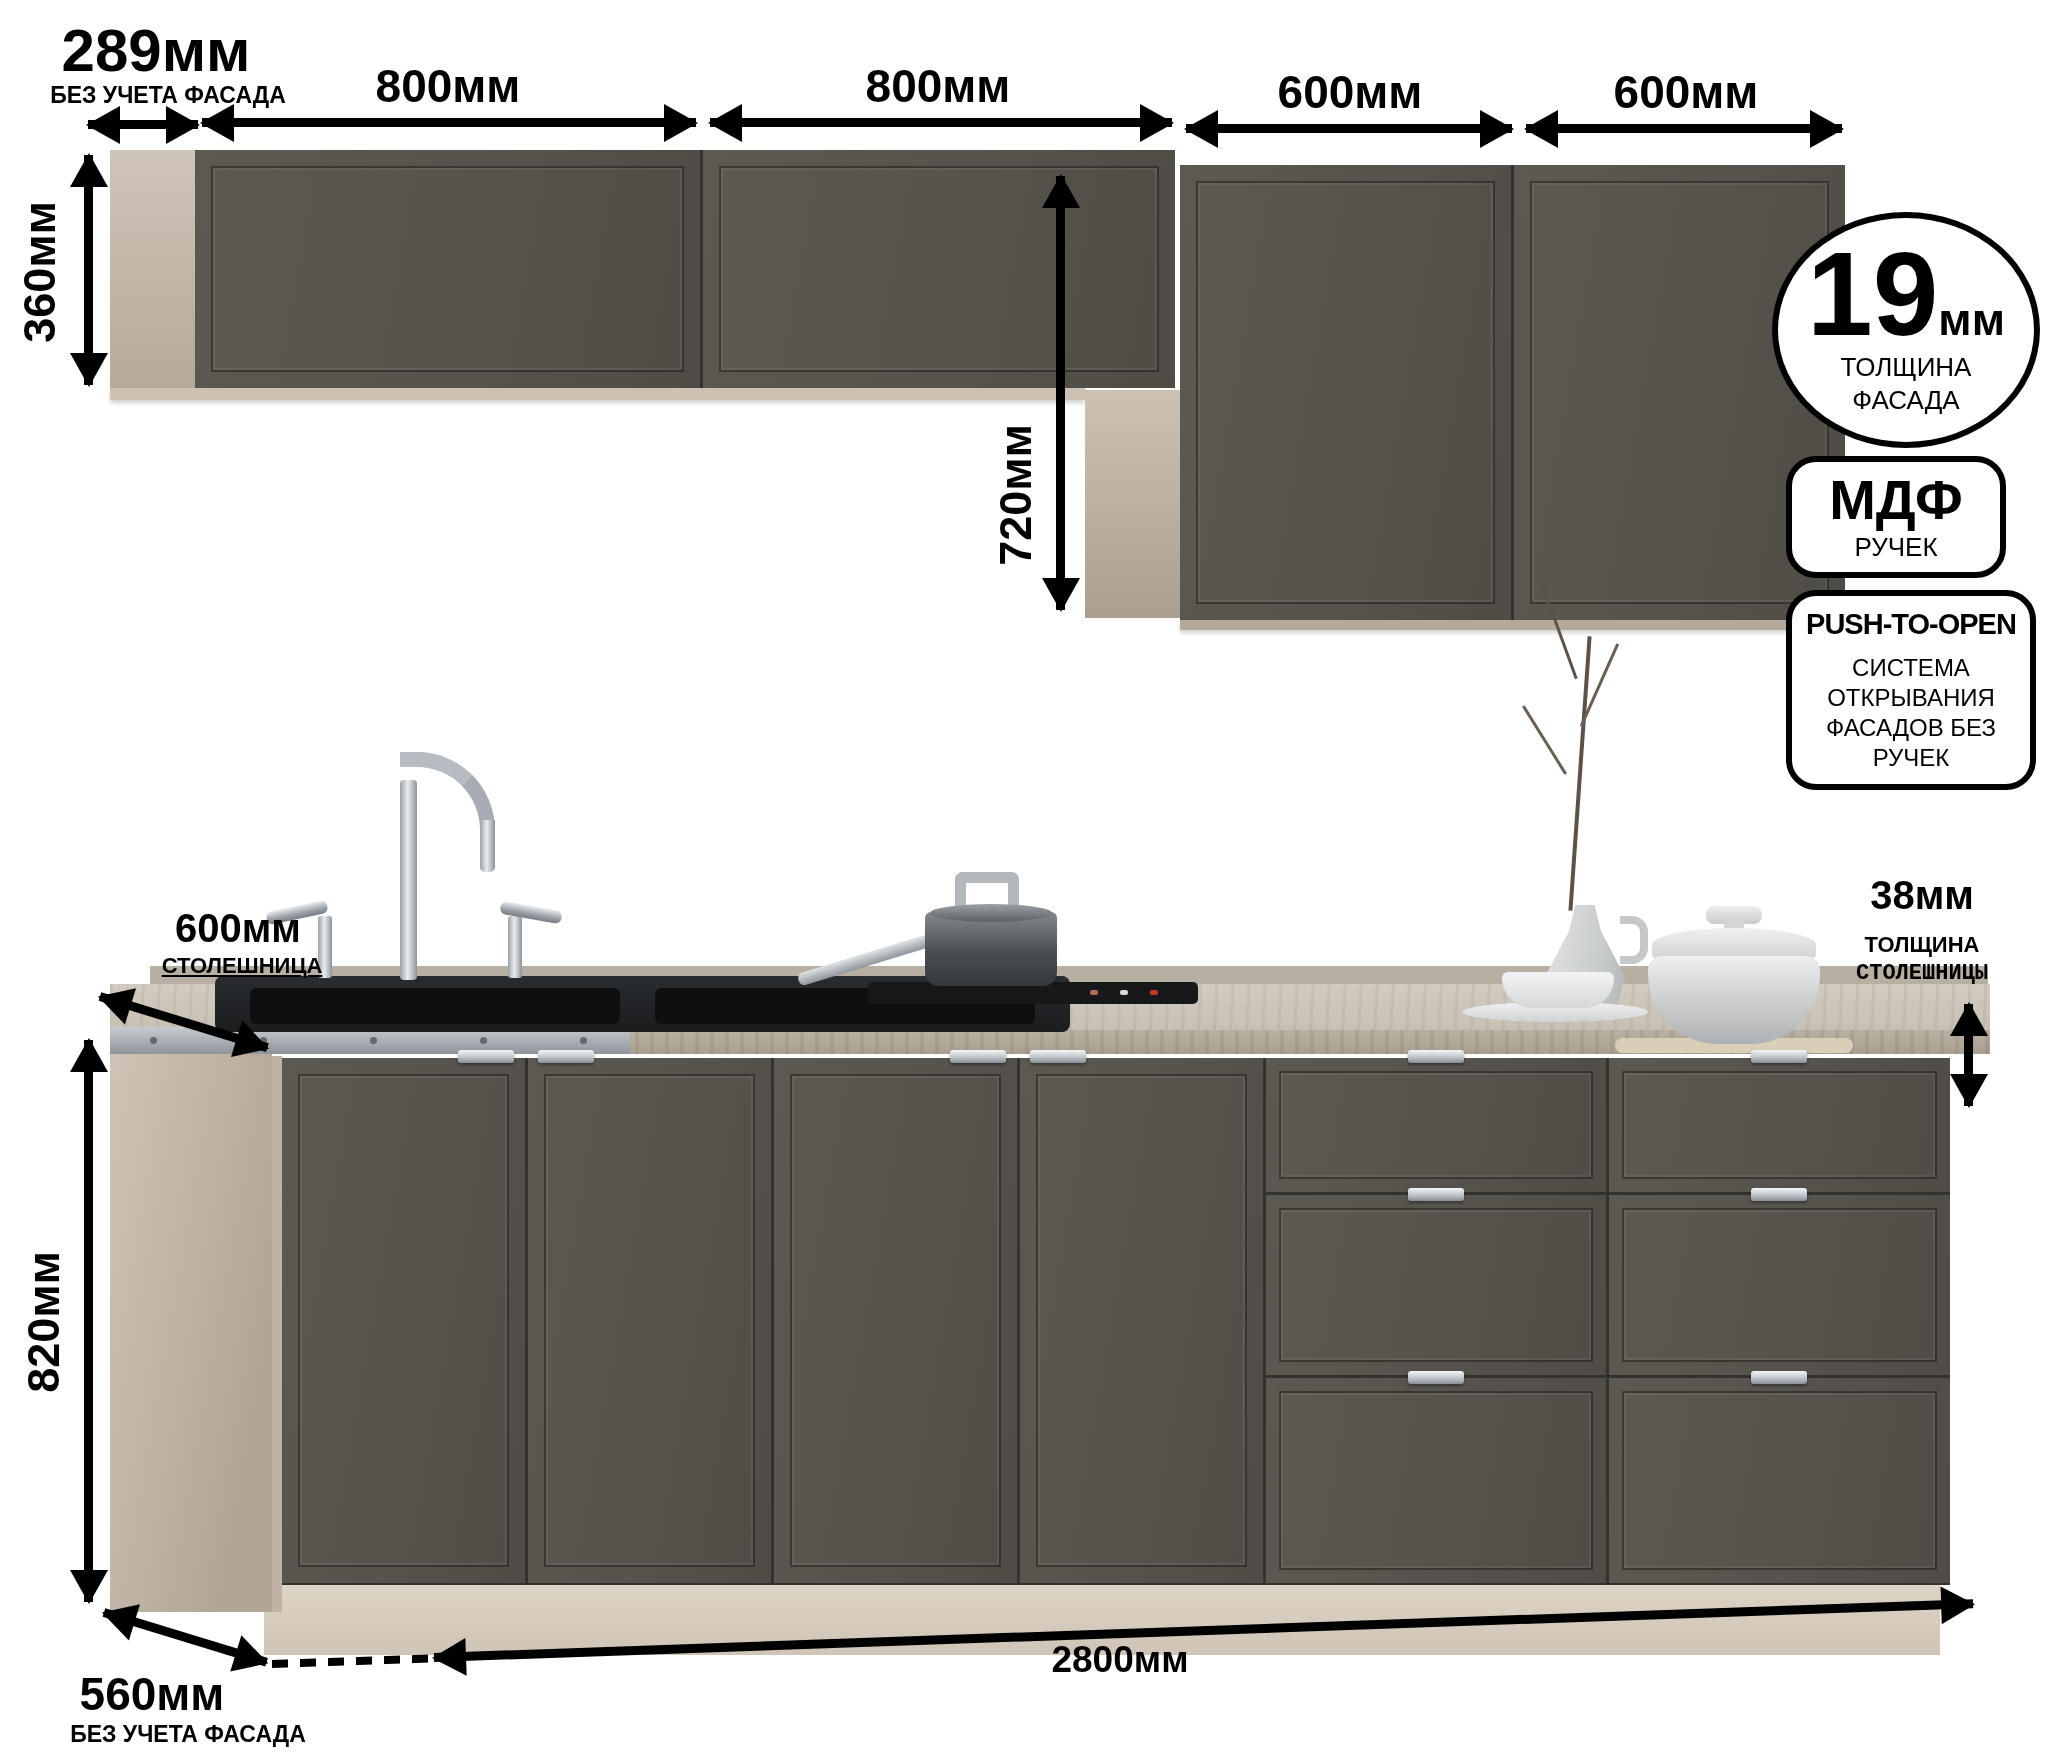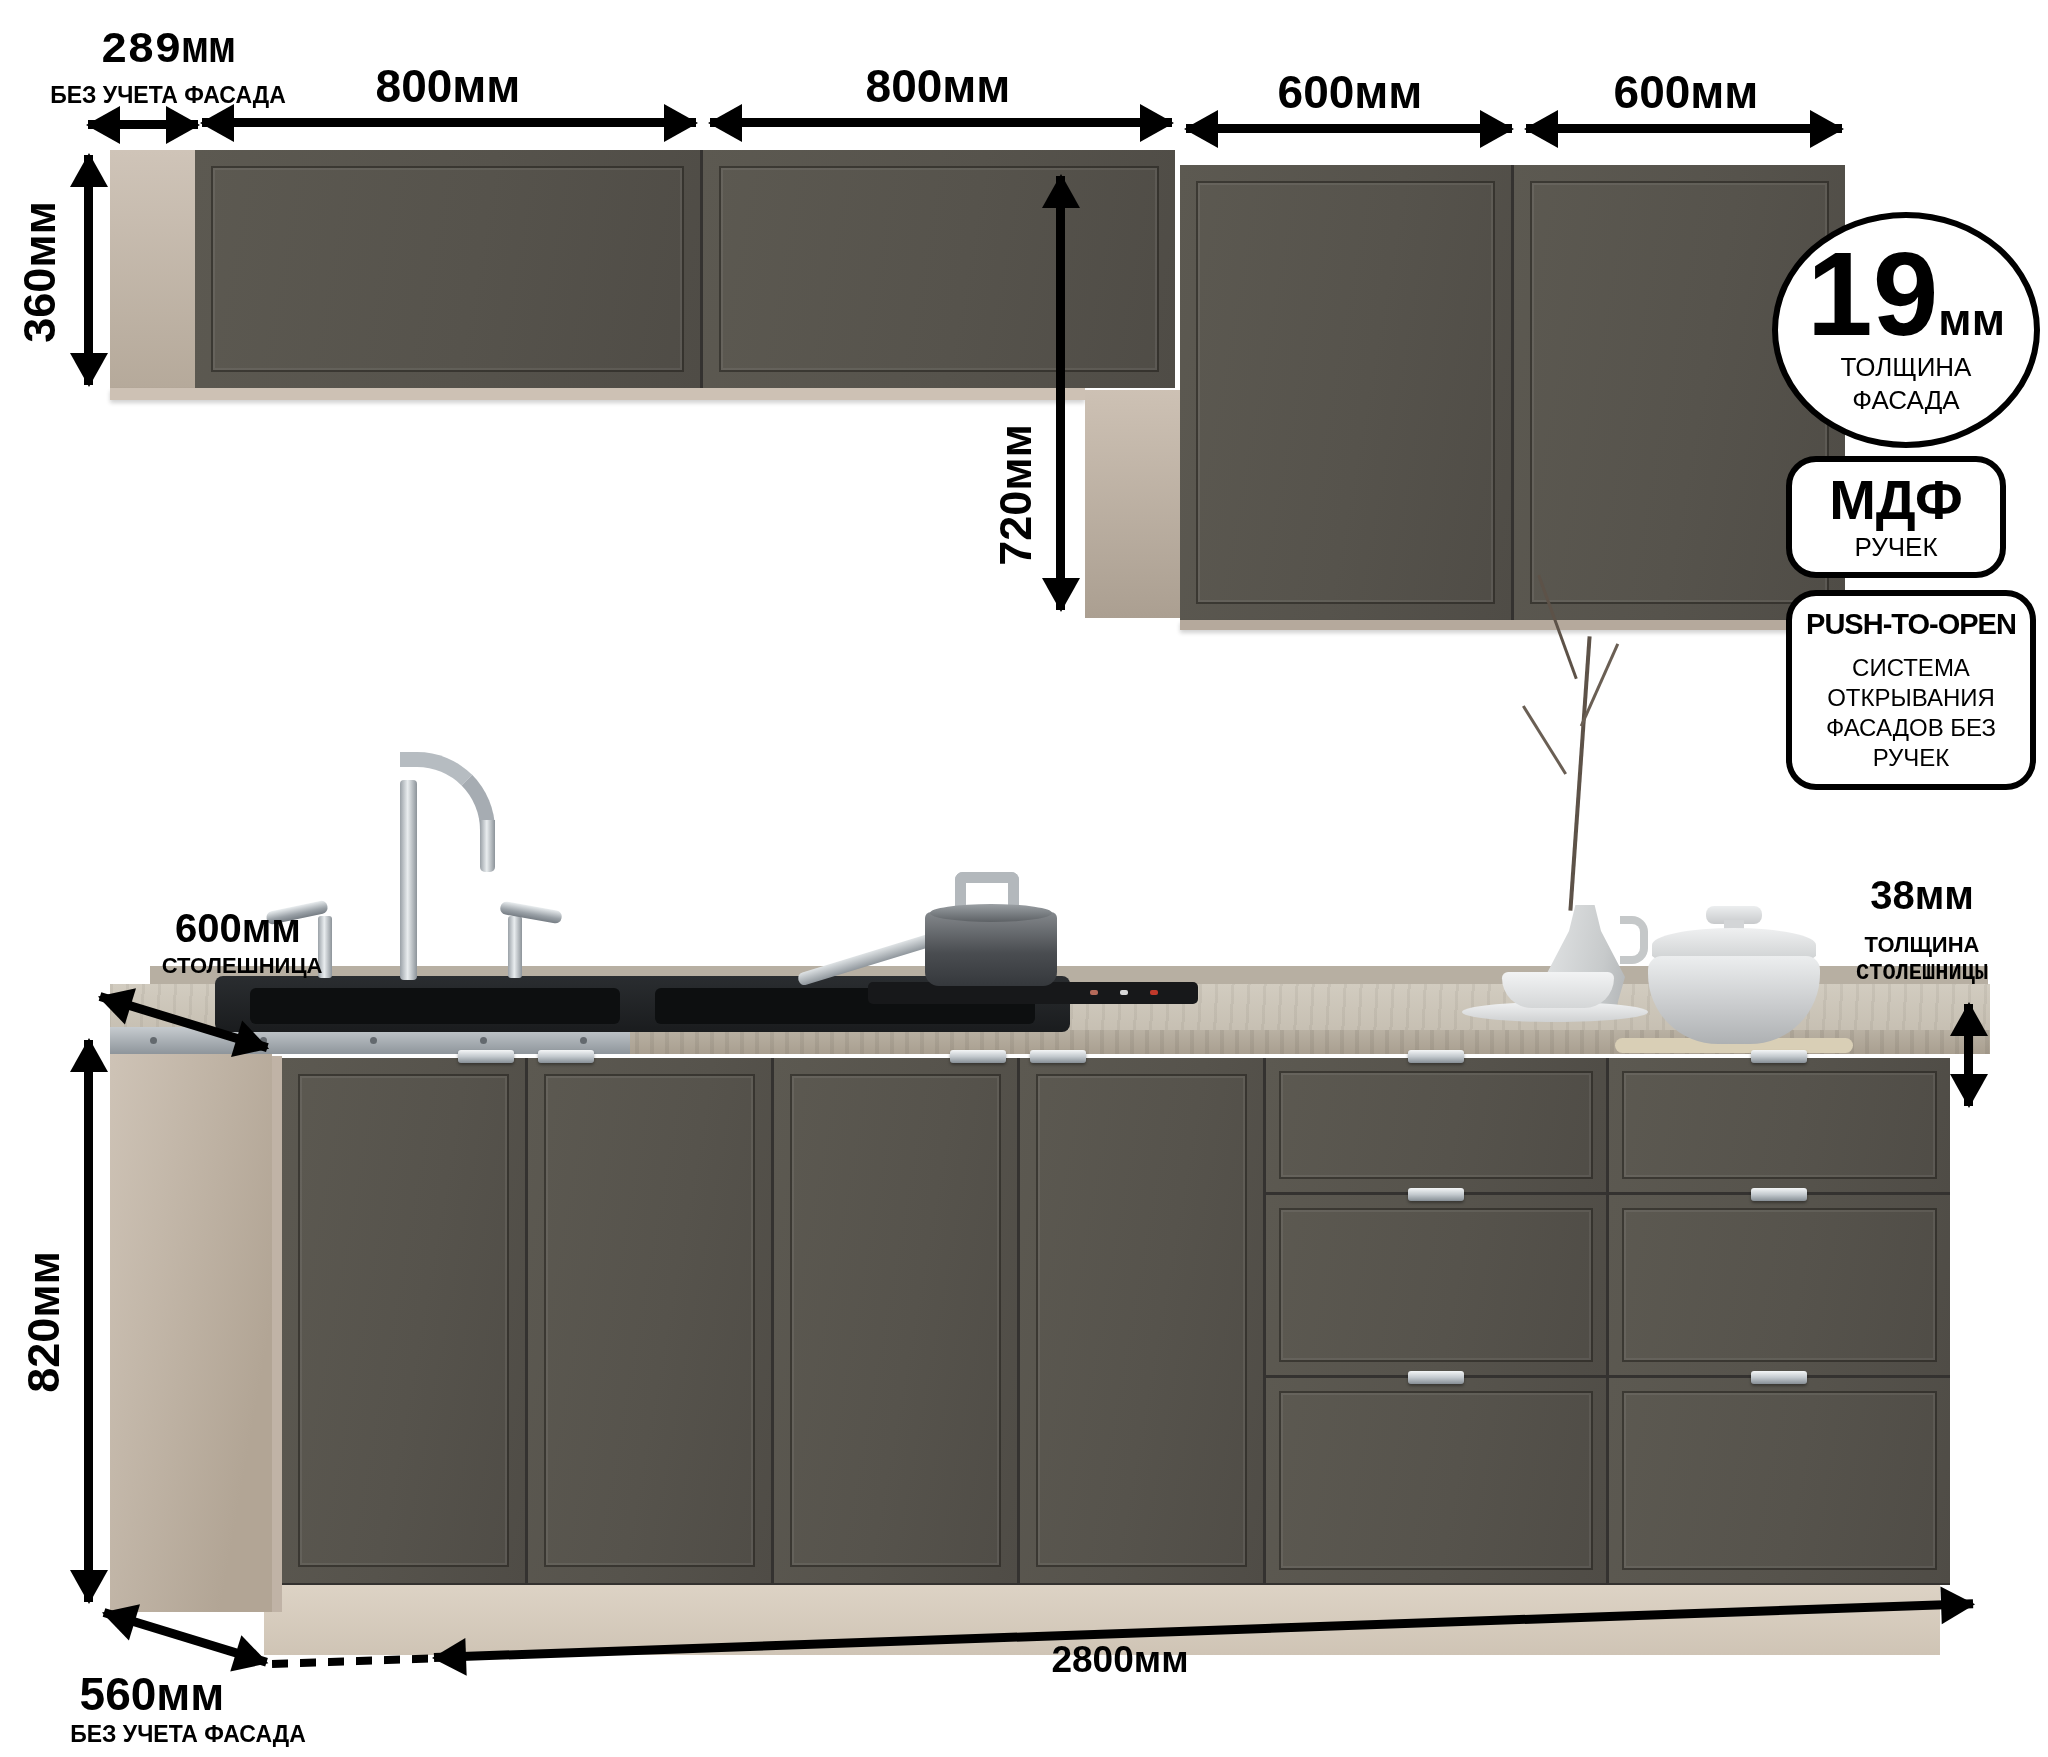--- a/index.html
+++ b/index.html
@@ -67,21 +67,21 @@
   <div class="backing" style="left:1180px;top:165px;width:665px;height:456px;"></div>
   <div class="door" style="left:1180px;top:165px;width:331px;height:455px;">
       <span class="pi"></span>
     </div>
   <div class="door" style="left:1514px;top:165px;width:331px;height:455px;">
       <span class="pi"></span>
     </div>
   <div class="carc" style="left:1180px;top:620px;width:665px;height:10px;background:#b5a99c;
               box-shadow:0 3px 4px rgba(0,0,0,.18);"></div>
 
-  <div class="dim-label" style="left:168px;top:50px;font-size:45px;font-family:Liberation Mono, monospace;">289мм</div>
+  <div class="dim-label" style="left:156px;top:50px;font-size:60px;">289мм</div>
   <div class="dim-label" style="left:168px;top:95px;font-size:23px;">БЕЗ УЧЕТА ФАСАДА</div>
   <div class="dim-line-h" style="left:88px;top:120px;width:110px;">
       <i class="l"></i>
       <i class="r"></i>
     </div>
 
   <div class="dim-label" style="left:448px;top:86px;font-size:46px;">800мм</div>
   <div class="dim-line-h" style="left:202px;top:118px;width:494px;">
       <i class="l"></i>
       <i class="r"></i>
@@ -257,21 +257,21 @@
   <div class="handle" style="left:950px;top:1050px;"></div>
   <div class="handle" style="left:1030px;top:1050px;"></div>
   <div class="handle" style="left:1408px;top:1050px;"></div>
   <div class="handle" style="left:1408px;top:1188px;"></div>
   <div class="handle" style="left:1408px;top:1371px;"></div>
   <div class="handle" style="left:1751px;top:1050px;"></div>
   <div class="handle" style="left:1751px;top:1188px;"></div>
   <div class="handle" style="left:1751px;top:1371px;"></div>
 
   <div class="dim-label" style="left:238px;top:928px;font-size:40px;">600мм</div>
-  <div class="dim-label" style="left:242px;top:966px;font-size:22px;">СТОЛЕШНИЦА</div>
+  <div class="dim-label" style="left:242px;top:966px;font-size:22px;text-decoration:underline;">СТОЛЕШНИЦА</div>
   <div class="dim-line-h" style="left:100px;top:992px;width:175px;transform:rotate(17deg);transform-origin:left center;">
     <i class="l"></i>
       <i class="r"></i>
     </div>
 
   <div class="dim-label" style="left:1922px;top:895px;font-size:40px;">38мм</div>
   <div class="dim-label" style="left:1922px;top:945px;font-size:22px;">ТОЛЩИНА</div>
   <div class="dim-label" style="left:1922px;top:973px;font-size:22px;font-family:Liberation Mono, monospace;">СТОЛЕШНИЦЫ</div>
   <div class="dim-line-v" style="left:1964px;top:1004px;height:102px;">
       <i class="t"></i>

